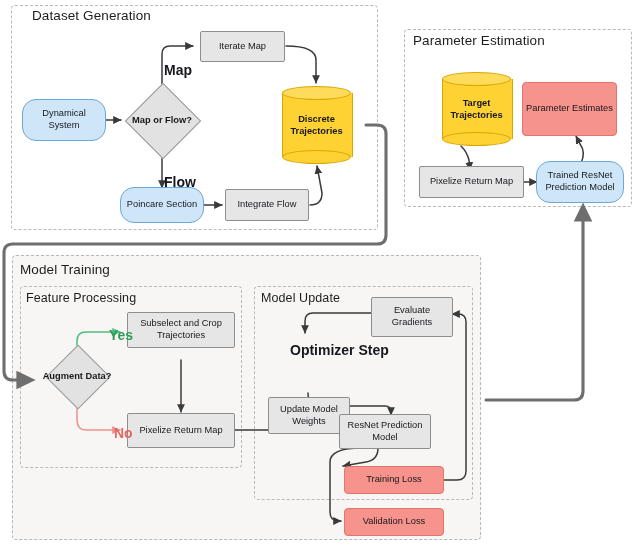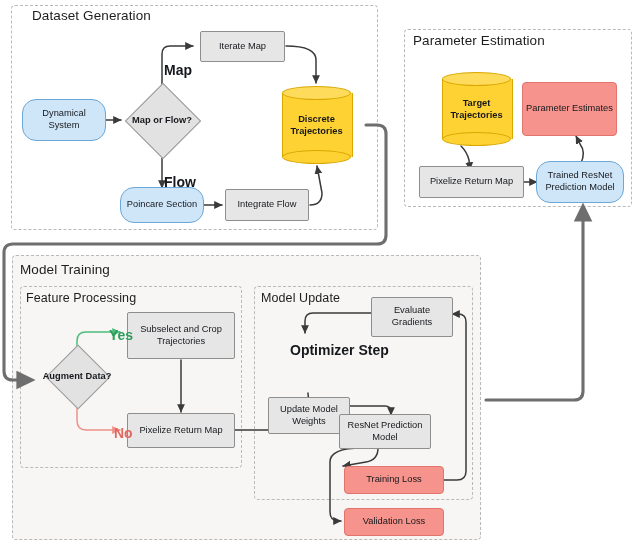--- a/index.html
+++ b/index.html
@@ -160,21 +160,21 @@
 
   <div class="node rect" style="left:419px;top:166px;width:105px;height:32px;">Pixelize Return Map</div>
 
   <div class="node round" style="left:536px;top:161px;width:88px;height:42px;">Trained ResNet Prediction Model</div>
 
   <div class="diamond" style="left:31px;top:345px;width:92px;height:62px;">
     <div class="dshape" style="left:24px;top:0px;width:44px;height:44px;top:9px;"></div>
     <div class="dlabel">Augment Data?</div>
   </div>
 
-  <div class="node rect" style="left:127px;top:312px;width:108px;height:47px;">Subselect and Crop Trajectories</div>
+  <div class="node rect" style="left:127px;top:312px;width:108px;height:36px;">Subselect and Crop Trajectories</div>
 
   <div class="node rect" style="left:127px;top:413px;width:108px;height:35px;">Pixelize Return Map</div>
 
   <div class="edge-label green" style="left:93px;top:327px;">Yes</div>
   <div class="edge-label red" style="left:98px;top:425px;">No</div>
 
   <div class="node rect" style="left:371px;top:297px;width:82px;height:40px;">Evaluate Gradients</div>
 
   <div class="node rect" style="left:268px;top:357px;width:82px;height:37px;margin-top:40px;">Update Model Weights</div>
 

